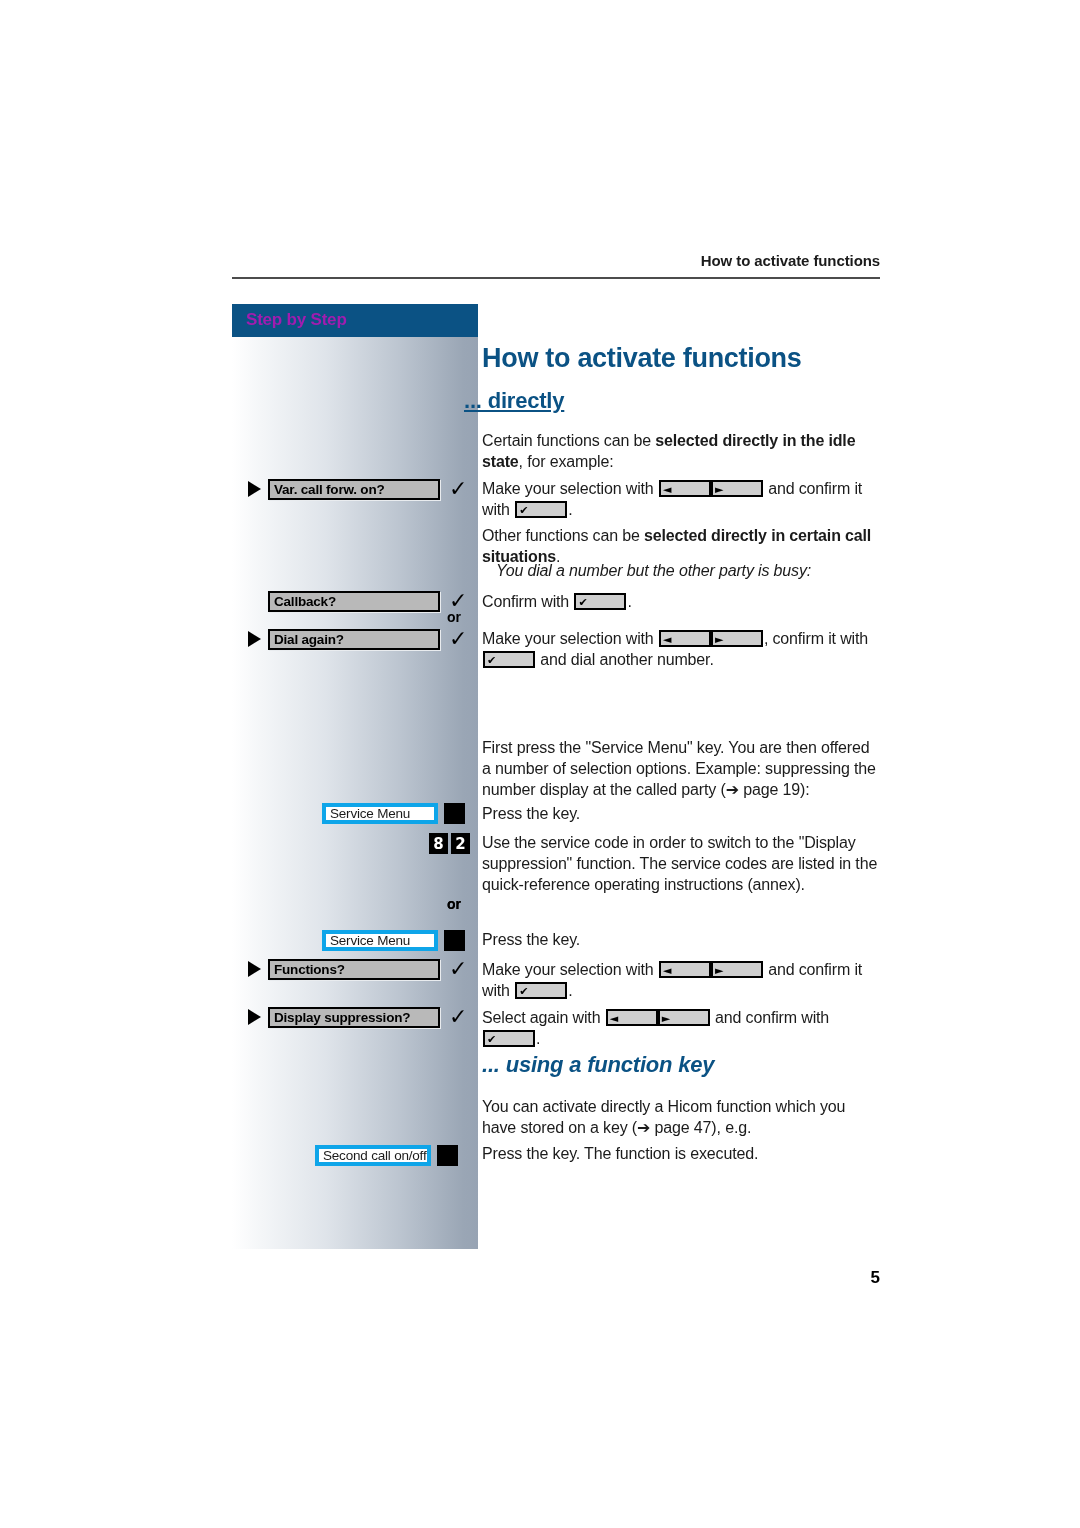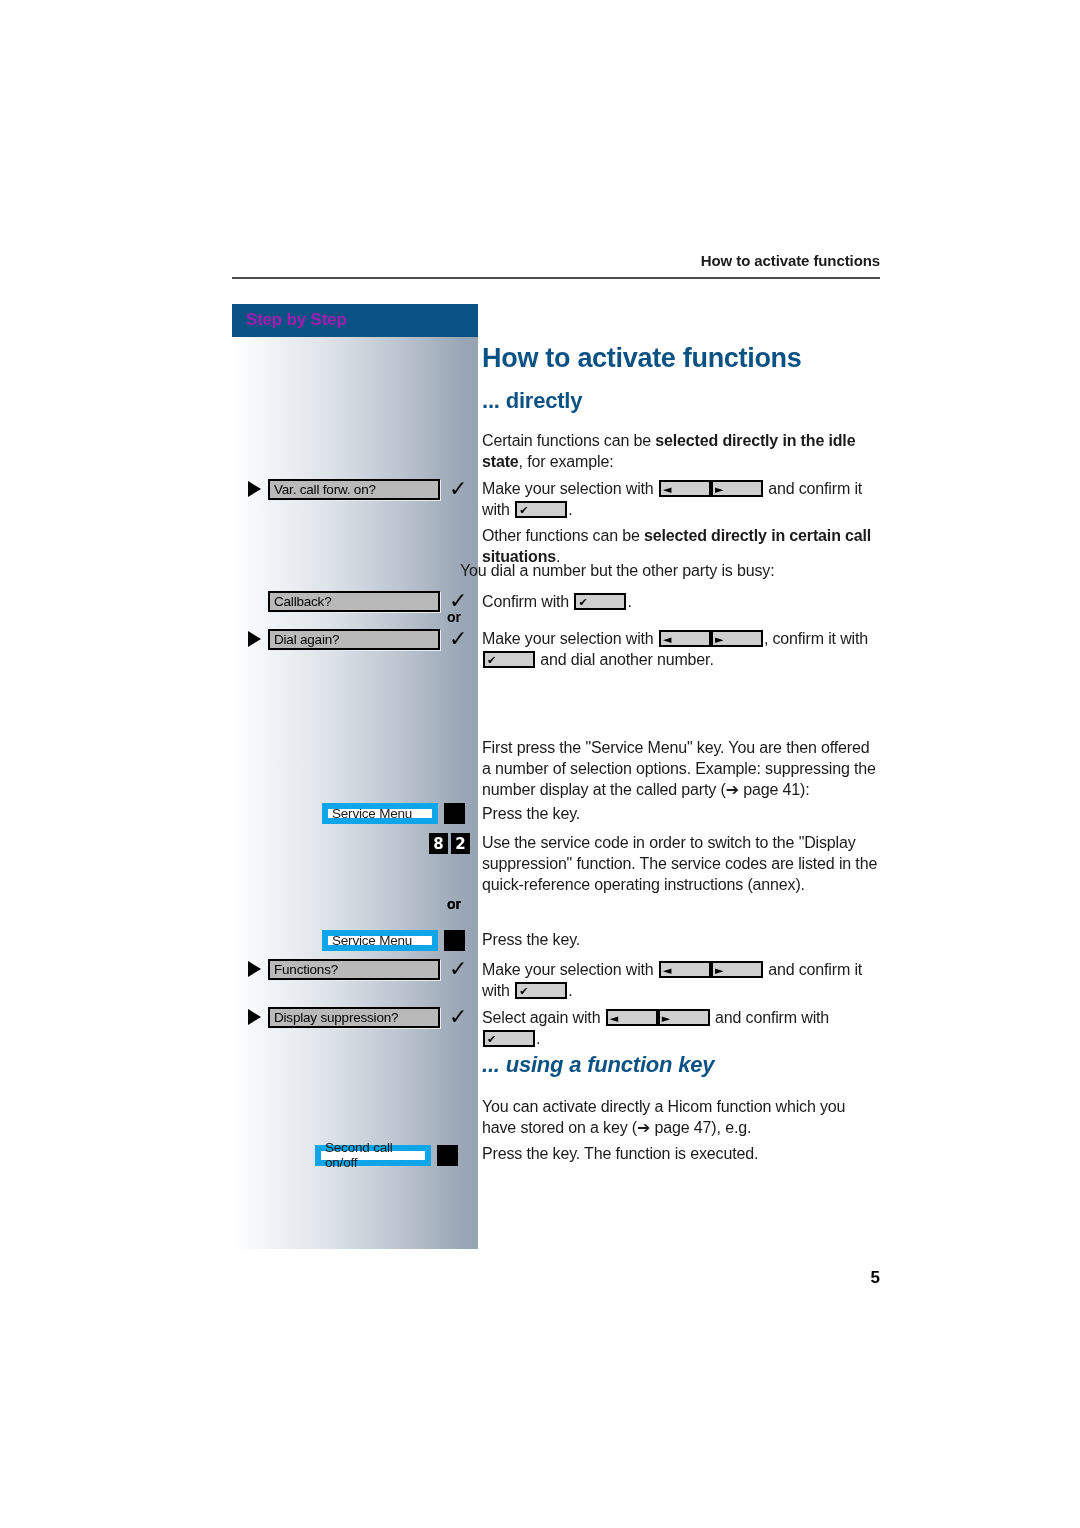--- a/index.html
+++ b/index.html
@@ -53,30 +53,30 @@
   .tri-gap{width:20px;flex:0 0 auto;}
 
   
   .dispbox{
     width:172px;height:21px;
     background:#b9b9b9;
     border:2px solid #000;
     box-sizing:border-box;
     display:flex;align-items:center;
     padding-left:4px;
-    font-size:13.5px;font-weight:normal;color:#000;
+    font-size:13.5px;font-weight:bold;color:#000;
     letter-spacing:-0.2px;
     box-shadow:1px 1px 0 #e9ecef;
     flex:0 0 auto;
   }
   
   .keylabel{
     width:116px;height:21px;
     background:#ffffff;
-    border:6px solid #0ea5e9;
+    border:4px solid #0ea5e9;
     box-sizing:border-box;
     display:flex;align-items:center;
     padding-left:4px;
     font-size:13.5px;color:#1b1b1b;
     letter-spacing:-0.2px;
     flex:0 0 auto;
   }
   .keycap{
     width:21px;height:21px;background:#000;
     margin-left:6px;flex:0 0 auto;
@@ -213,36 +213,36 @@
     <span class="check">✓</span>
   </div>
 
   <div class="srow" style="left:315px;top:1143px;">
     <span class="keylabel">Second call on/off</span>
     <span class="keycap"></span>
   </div>
 
   <h1 class="title abs" style="left:482px;top:344px;width:400px;">How to activate functions</h1>
 
-  <h2 class="sub abs" style="left:482px;top:388px;width:400px;">... directly</h2>
+  <h2 class="sub abs" style="left:464px;top:388px;width:400px;text-decoration:underline;">... directly</h2>
 
   <p class="body abs" style="left:482px;top:430px;width:400px;"><span>Certain functions can be </span><b>selected directly in the idle state</b><span>, for example:</span></p>
 
   <p class="body abs" style="left:482px;top:478px;width:400px;"><span>Make your selection with </span><span class="ikey"><span>◄</span></span><span class="ikey pair2"><span>►</span></span><span> and confirm it with </span><span class="ikey"><span>✔</span></span><span>.</span></p>
 
   <p class="body abs" style="left:482px;top:525px;width:400px;"><span>Other functions can be </span><b>selected directly in certain call situations</b><span>.</span></p>
 
-  <p class="body abs" style="left:460px;top:560px;width:400px;">You dial a number but the other party is busy:</p>
+  <p class="body abs" style="left:496px;top:560px;width:400px;font-style:italic;">You dial a number but the other party is busy:</p>
 
   <p class="body abs" style="left:482px;top:591px;width:400px;"><span>Confirm with </span><span class="ikey"><span>✔</span></span><span>.</span></p>
 
   <p class="body abs" style="left:482px;top:628px;width:400px;"><span>Make your selection with </span><span class="ikey"><span>◄</span></span><span class="ikey pair2"><span>►</span></span><span>, confirm it with </span><span class="ikey"><span>✔</span></span><span> and dial another number.</span></p>
 
 
-  <p class="body abs" style="left:482px;top:737px;width:400px;"><span>First press the "Service Menu" key. You are then offered a number of selection options. Example: suppressing the number display at the called party (</span><span class="arrowglyph">➔</span><span> page 41):</span></p>
+  <p class="body abs" style="left:482px;top:737px;width:400px;"><span>First press the "Service Menu" key. You are then offered a number of selection options. Example: suppressing the number display at the called party (</span><span class="arrowglyph">➔</span><span> page 19):</span></p>
 
   <p class="body abs" style="left:482px;top:803px;width:400px;">Press the key.</p>
 
   <p class="body abs" style="left:482px;top:832px;width:400px;">Use the service code in order to switch to the "Display suppression" function. The service codes are listed in the quick-reference operating instructions (annex).</p>
 
   <div class="or-sb" style="left:447px;top:896px;">or</div>
 
   <p class="body abs" style="left:482px;top:929px;width:400px;">Press the key.</p>
 
   <p class="body abs" style="left:482px;top:959px;width:400px;"><span>Make your selection with </span><span class="ikey"><span>◄</span></span><span class="ikey pair2"><span>►</span></span><span> and confirm it with </span><span class="ikey"><span>✔</span></span><span>.</span></p>

